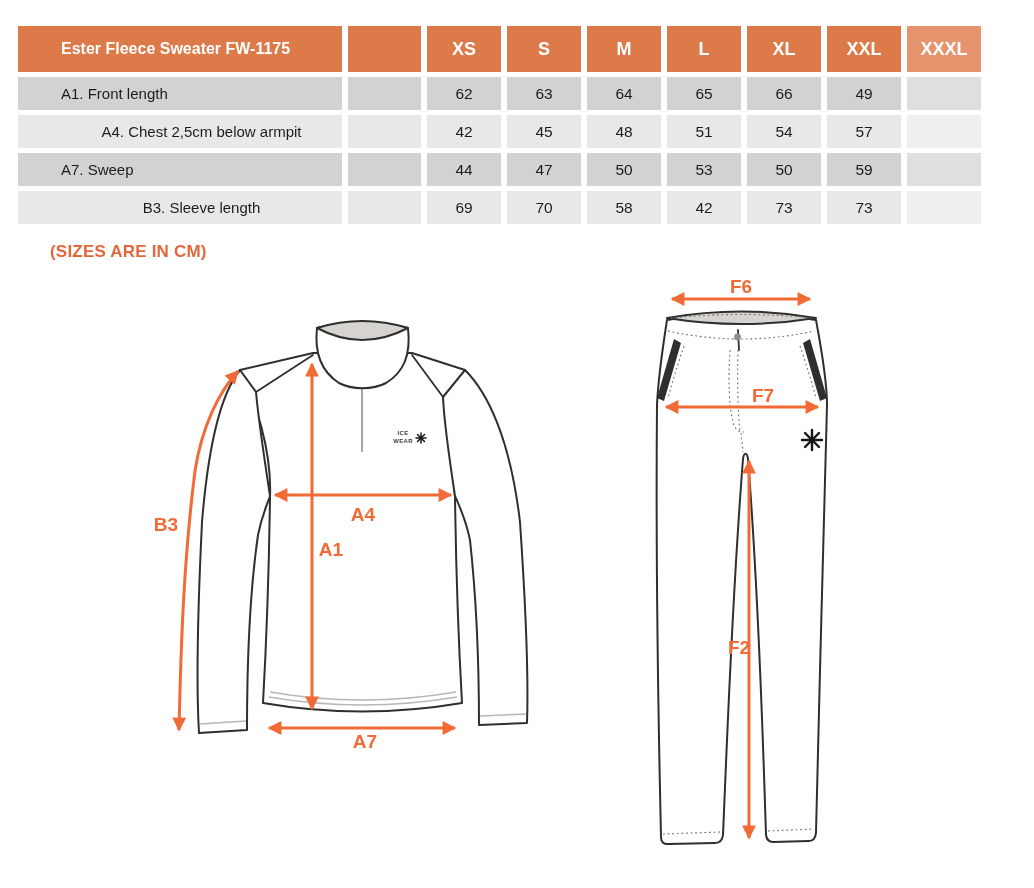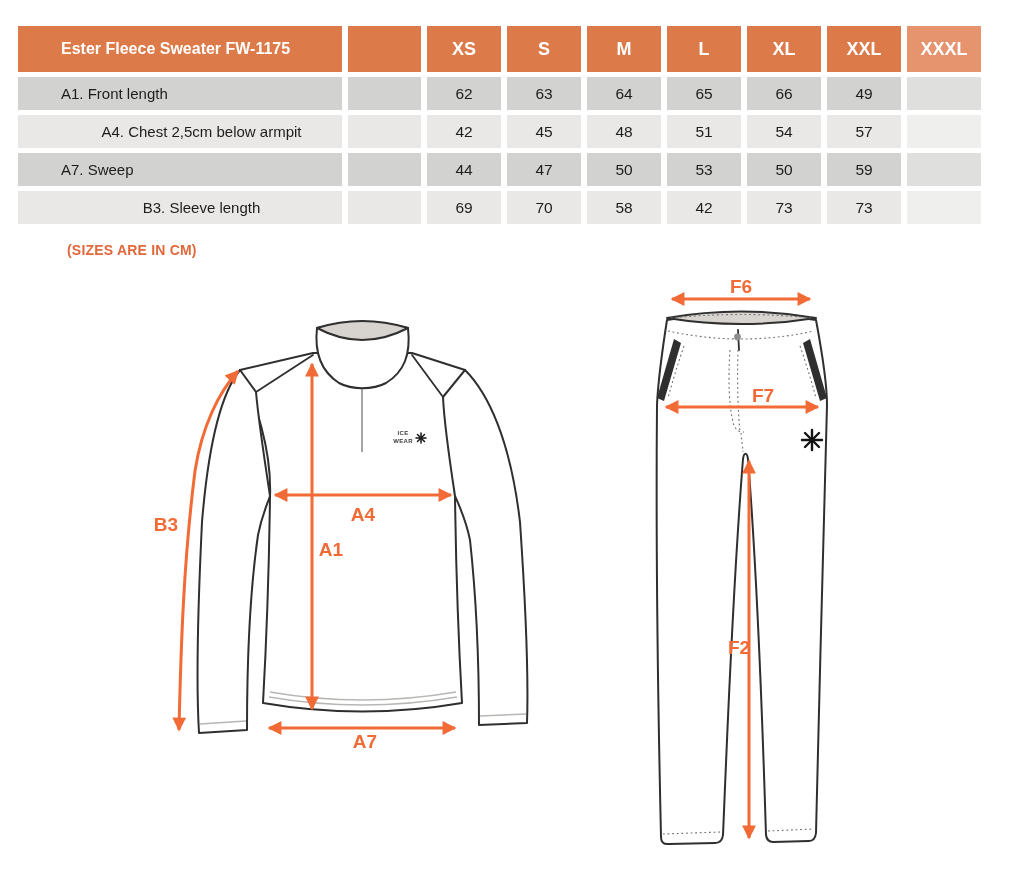--- a/index.html
+++ b/index.html
@@ -35,22 +35,22 @@
   tbody td{
     height:33px;font-size:15.5px;text-align:center;color:var(--text-dark);
   }
   tbody td.label-cell{text-align:left;padding-left:43px;font-size:15px;}
   tr.row-dark td{background:var(--row-dark);}
   tr.row-light td{background:var(--row-light);text-align:center;}
   tr.row-dark td.muted{background:var(--row-dark-muted);}
   tr.row-light td.muted{background:var(--row-light-muted);}
   
   .sizes-note{
-    position:absolute;left:67px;top:242px;
-    color:var(--note-orange);font-size:14px;font-weight:700;letter-spacing:.2px;
+    position:absolute;left:50px;top:242px;
+    color:var(--note-orange);font-size:17px;font-weight:700;letter-spacing:.2px;
   }
   
   svg.diagram{position:absolute;left:0;top:270px;width:1034px;height:618px;}
   .garment{fill:#ffffff;stroke:var(--outline);stroke-width:2;stroke-linejoin:round;stroke-linecap:round;}
   .seam{fill:none;stroke:var(--outline);stroke-width:1.8;stroke-linecap:round;}
   .inner-gray{fill:var(--garment-inner-gray);stroke:var(--outline);stroke-width:2;stroke-linejoin:round;}
   .stitch{fill:none;stroke:#b9b7b4;stroke-width:1.4;}
   .dotted{fill:none;stroke:#6e6e6e;stroke-width:1.1;stroke-dasharray:1.8 2.8;}
   .zipper{stroke:#8f8f8f;stroke-width:1.6;}
   .pocket{fill:var(--outline);stroke:none;}

